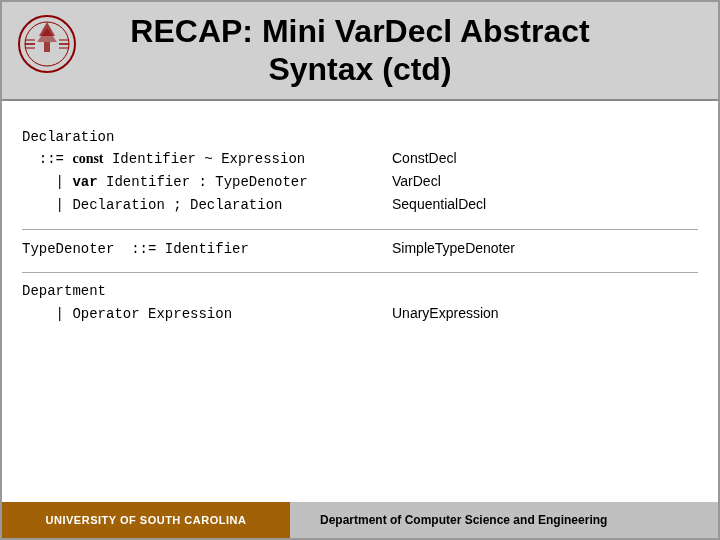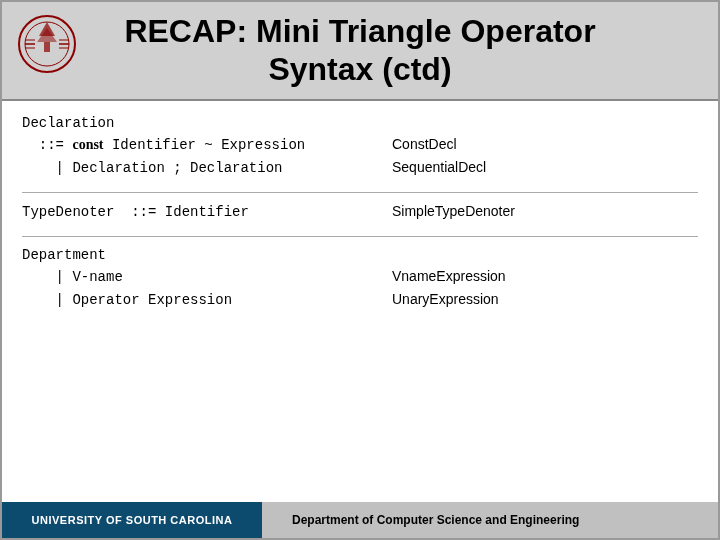--- a/index.html
+++ b/index.html
@@ -55,20 +55,21 @@
       line-height: 1.2;
     }
 
     .content {
       flex: 1;
       background: #fff;
       padding: 12px 20px 10px 20px;
       font-family: 'Courier New', Courier, monospace;
       font-size: 14px;
       line-height: 1.55;
+      margin-top: 14px;
     }
 
     .grammar-block {
       margin-bottom: 12px;
     }
 
     .grammar-row {
       display: flex;
       align-items: baseline;
     }
@@ -95,29 +96,29 @@
       font-family: 'Courier New', Courier, monospace;
     }
 
     .footer {
       height: 36px;
       display: flex;
       align-items: stretch;
     }
 
     .footer-left {
-      background: #0c4a6e;
+      background: #a16207;
       color: #fff;
       font-size: 11px;
       font-weight: bold;
       display: flex;
       align-items: center;
       padding: 0 18px;
       letter-spacing: 0.5px;
-      width: 260px;
+      width: 288px;
       justify-content: center;
     }
 
     .footer-right {
       background: #c0c0c0;
       flex: 1;
       display: flex;
       align-items: center;
       padding: 0 30px;
       font-size: 12px;
@@ -152,57 +153,57 @@
         <line x1="8" y1="30" x2="18" y2="30" stroke="#8B0000" stroke-width="1.5"></line>
         <line x1="42" y1="30" x2="52" y2="30" stroke="#8B0000" stroke-width="1.5"></line>
         <line x1="8" y1="26" x2="18" y2="26" stroke="#8B0000" stroke-width="1"></line>
         <line x1="42" y1="26" x2="52" y2="26" stroke="#8B0000" stroke-width="1"></line>
         <line x1="8" y1="34" x2="18" y2="34" stroke="#8B0000" stroke-width="1"></line>
         <line x1="42" y1="34" x2="52" y2="34" stroke="#8B0000" stroke-width="1"></line>
       </svg>
     </div>
     <div>
       <div class="header-title">
-        <span>RECAP: Mini Triangle Operator</span><br>
+        <span>RECAP: Mini VarDecl Abstract</span><br>
         <span>Syntax (ctd)</span>
       </div>
     </div>
   </div>
 
   <div class="content">
 
     <div class="grammar-block">
       <div style="font-family:'Courier New',Courier,monospace; font-size:14px;">Declaration</div>
       <div class="grammar-row">
         <span class="grammar-left">&nbsp;&nbsp;::= <span class="kw-const">const</span> Identifier ~ Expression</span>
         <span class="grammar-right">ConstDecl</span>
       </div>
       <div class="grammar-row">
+        <span class="grammar-left">&nbsp;&nbsp;&nbsp;&nbsp;| <span class="kw-var">var</span> Identifier : TypeDenoter &nbsp;&nbsp;</span>
+        <span class="grammar-right">VarDecl</span>
+      </div>
+      <div class="grammar-row">
         <span class="grammar-left">&nbsp;&nbsp;&nbsp;&nbsp;| Declaration ; Declaration &nbsp;&nbsp;&nbsp;&nbsp;</span>
         <span class="grammar-right">SequentialDecl</span>
       </div>
     </div>
 
     <div class="divider"></div>
 
     <div class="grammar-block">
       <div class="grammar-row">
         <span class="grammar-left">TypeDenoter &nbsp;::= Identifier &nbsp;&nbsp;&nbsp;&nbsp;&nbsp;&nbsp;&nbsp;&nbsp;&nbsp;&nbsp;&nbsp;&nbsp;&nbsp;&nbsp;&nbsp;&nbsp;</span>
         <span class="grammar-right">SimpleTypeDenoter</span>
       </div>
     </div>
 
     <div class="divider"></div>
 
     <div class="grammar-block">
       <div style="font-family:'Courier New',Courier,monospace; font-size:14px;">Department</div>
-      <div class="grammar-row">
-        <span class="grammar-left">&nbsp;&nbsp;&nbsp;&nbsp;| V-name &nbsp;&nbsp;&nbsp;&nbsp;&nbsp;&nbsp;&nbsp;&nbsp;&nbsp;&nbsp;&nbsp;&nbsp;&nbsp;&nbsp;&nbsp;&nbsp;&nbsp;&nbsp;&nbsp;&nbsp;&nbsp;&nbsp;&nbsp;&nbsp;&nbsp;&nbsp;</span>
-        <span class="grammar-right">VnameExpression</span>
-      </div>
       <div class="grammar-row">
         <span class="grammar-left">&nbsp;&nbsp;&nbsp;&nbsp;| Operator Expression &nbsp;&nbsp;&nbsp;&nbsp;&nbsp;&nbsp;&nbsp;&nbsp;&nbsp;&nbsp;&nbsp;&nbsp;&nbsp;&nbsp;</span>
         <span class="grammar-right">UnaryExpression</span>
       </div>
     </div>
 
   </div>
 
   <div class="footer">
     <div class="footer-left">UNIVERSITY OF SOUTH CAROLINA</div>

